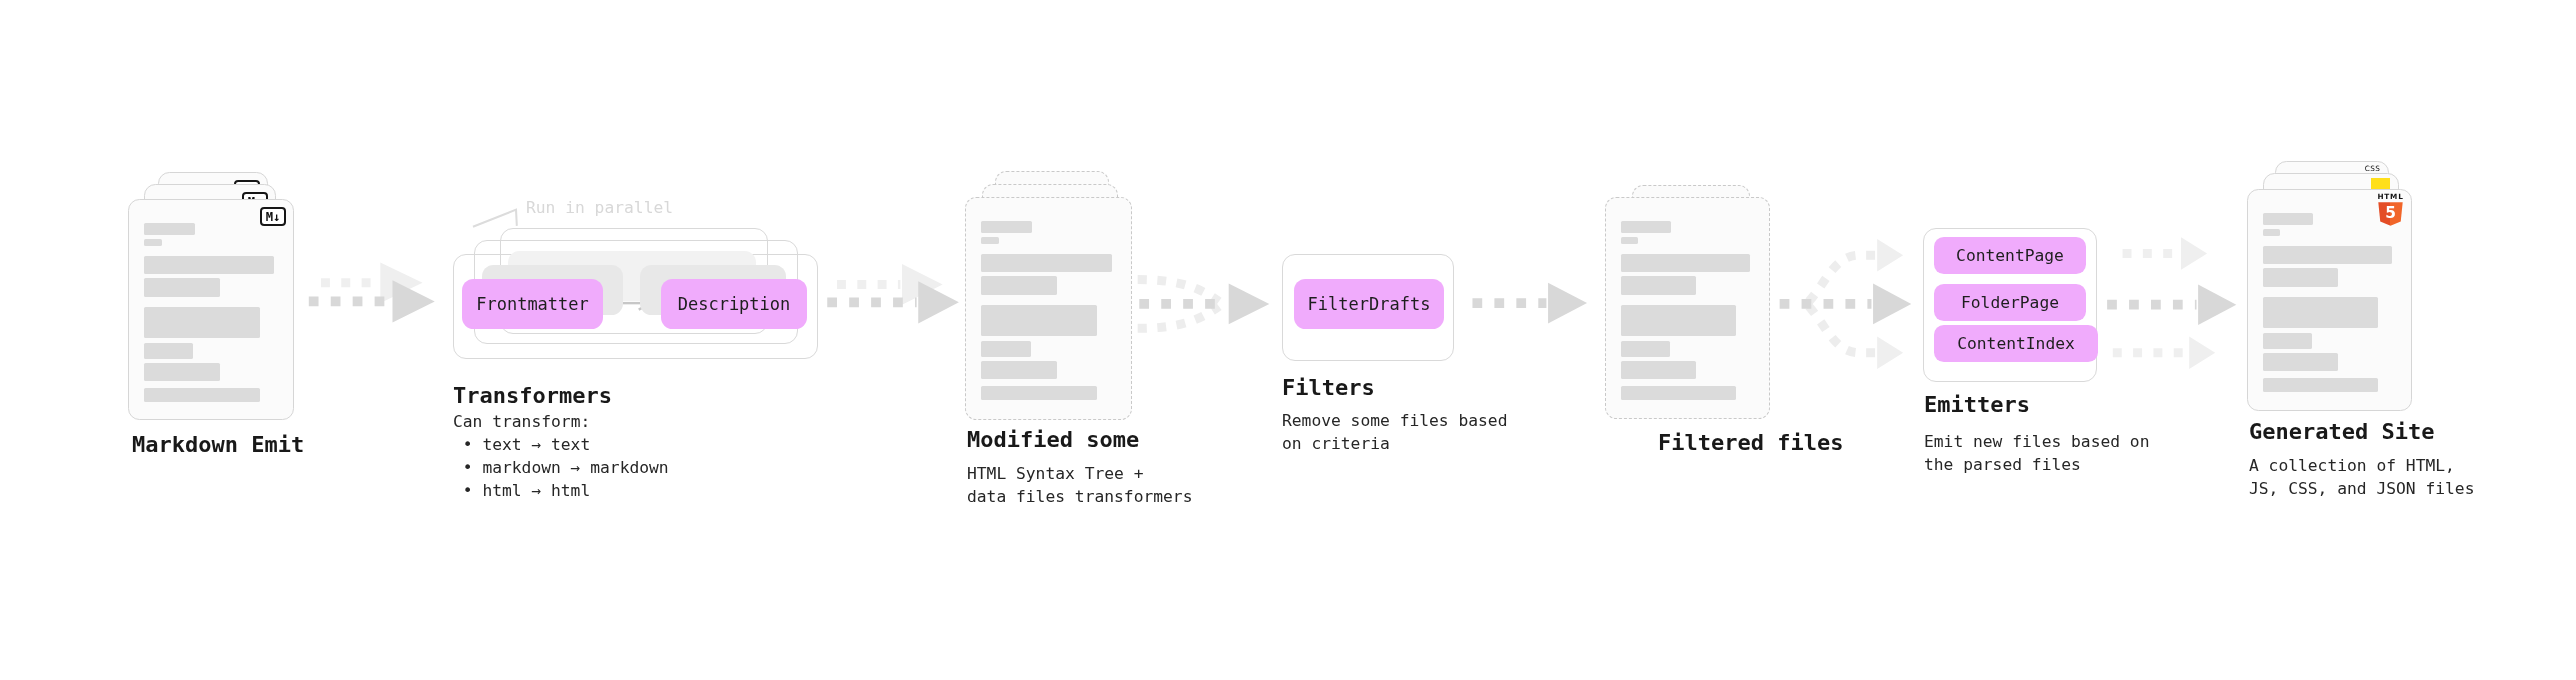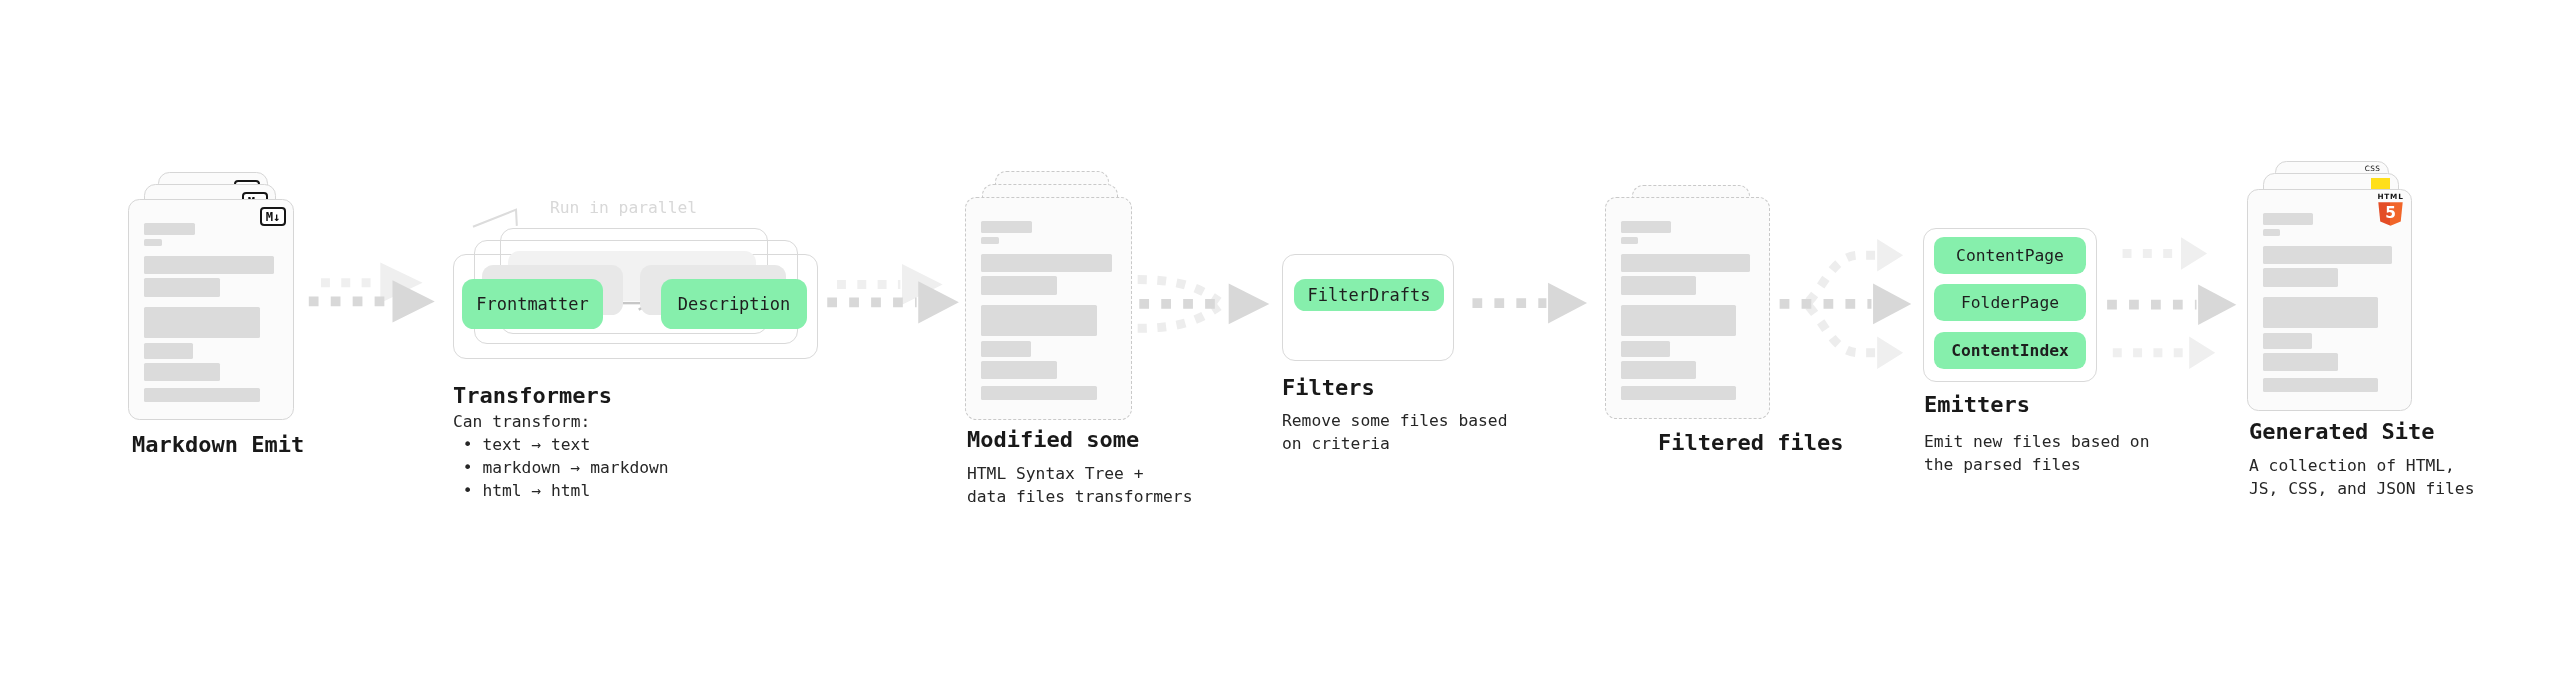--- a/index.html
+++ b/index.html
@@ -20,21 +20,21 @@
   .file-body .sk:nth-child(5){width:87%;height:31px;margin-top:9.8px;}
   .file-body .sk:nth-child(6){width:37%;height:16.3px;margin-top:4.9px;}
   .file-body .sk:nth-child(7){width:57%;height:18px;margin-top:4.1px;}
   .file-body .sk:nth-child(8){width:87%;height:14px;margin-top:6.5px;}
 
   
   .outline-box{position:absolute;border:1.6px solid #d9d9d9;border-radius:13px;box-sizing:border-box;background:transparent;}
   .outline-box.solid-bg{background:#ffffff;}
 
   
-  .pill{position:absolute;background:#86efac;border-radius:11.4px;display:flex;align-items:center;justify-content:center;
+  .pill{position:absolute;background:#f0abfc;border-radius:11.4px;display:flex;align-items:center;justify-content:center;
         font-size:17px;color:#1e1e1e;box-sizing:border-box;white-space:nowrap;}
   .pill.g1{background:#e8e8e8;}
   .pill.g2{background:#f2f2f2;}
   .pill.em{border-radius:9.8px;font-size:16.3px;}
 
   
   .stage-label{position:absolute;font-size:22px;font-weight:bold;color:#191919;white-space:nowrap;line-height:1.2;}
   .stage-desc{position:absolute;font-size:16.3px;line-height:23px;color:#262626;white-space:nowrap;}
   .stage-desc .indent{padding-left:9.8px;}
   .annotation{position:absolute;font-size:16.3px;color:#d8d8d8;white-space:nowrap;line-height:1;}
@@ -141,21 +141,21 @@
         <div class="sk"></div>
           <div class="sk"></div>
         <div class="sk"></div>
           <div class="sk"></div>
       </div>
     </div>
     <div class="stage-label" style="left:132px;top:432px;">Markdown Emit</div>
   </div>
 
   <div class="grp">
-    <div class="annotation" style="left:526px;top:200px;margin-left:24px;">Run in parallel</div>
+    <div class="annotation" style="left:526px;top:200px;">Run in parallel</div>
     <div class="outline-box" style="left:500px;top:228px;width:268px;height:106px;"></div>
     <div class="outline-box" style="left:474px;top:240px;width:324px;height:104px;"></div>
     <div class="outline-box" style="left:453px;top:254px;width:365px;height:105px;"></div>
     <div class="pill g2" style="left:508px;top:251px;width:141px;height:50px;"></div>
     <div class="pill g2" style="left:610px;top:251px;width:146px;height:50px;"></div>
     <div class="pill g1" style="left:482px;top:265px;width:141px;height:50px;"></div>
     <div class="pill g1" style="left:640px;top:265px;width:146px;height:50px;"></div>
     <div class="pill" style="left:462px;top:279px;width:141px;height:50px;">Frontmatter</div>
     <div class="pill" style="left:661px;top:279px;width:146px;height:50px;">Description</div>
     <div class="stage-label" style="left:453px;top:376px;margin-top:7px;">Transformers</div>
@@ -184,21 +184,21 @@
     </div>
     <div class="stage-label" style="left:967px;top:427px;">Modified some</div>
     <div class="stage-desc" style="left:967px;top:462px;">
       <div>HTML Syntax Tree +</div>
       <div>data files transformers</div>
     </div>
   </div>
 
   <div class="grp">
     <div class="outline-box solid-bg" style="left:1282px;top:254px;width:172px;height:107px;"></div>
-    <div class="pill" style="left:1294px;top:279px;width:150px;height:32px;">FilterDrafts</div>
+    <div class="pill" style="left:1294px;top:279px;width:150px;height:50px;">FilterDrafts</div>
     <div class="stage-label" style="left:1282px;top:375px;text-align:center;">Filters</div>
     <div class="stage-desc" style="left:1282px;top:409px;">
       <div>Remove some files based</div>
       <div>on criteria</div>
     </div>
   </div>
 
   <div class="grp">
     <div class="file-card dashed" style="left:1632px;top:185px;width:118px;height:49px;"></div>
     <div class="file-card dashed" style="left:1605px;top:197px;width:165px;height:222px;">
@@ -213,21 +213,21 @@
           <div class="sk"></div>
       </div>
     </div>
     <div class="stage-label" style="left:1658px;top:430px;">Filtered files</div>
   </div>
 
   <div class="grp">
     <div class="outline-box solid-bg" style="left:1923px;top:228px;width:174px;height:154px;"></div>
     <div class="pill em" style="left:1934px;top:237px;width:152px;height:37px;">ContentPage</div>
     <div class="pill em" style="left:1934px;top:284px;width:152px;height:37px;">FolderPage</div>
-    <div class="pill em" style="left:1934px;top:332px;width:152px;height:37px;font-weight:bold;">ContentIndex</div>
+    <div class="pill em" style="left:1934px;top:325px;width:164px;height:37px;">ContentIndex</div>
     <div class="stage-label" style="left:1924px;top:392px;">Emitters</div>
     <div class="stage-desc" style="left:1924px;top:430px;">
       <div>Emit new files based on</div>
       <div>the parsed files</div>
     </div>
   </div>
 
   <div class="grp">
     <div class="file-card" style="left:2275px;top:161px;width:114px;height:52px;">
       <div class="badge-css" style="right:4.9px;top:3.3px;">

